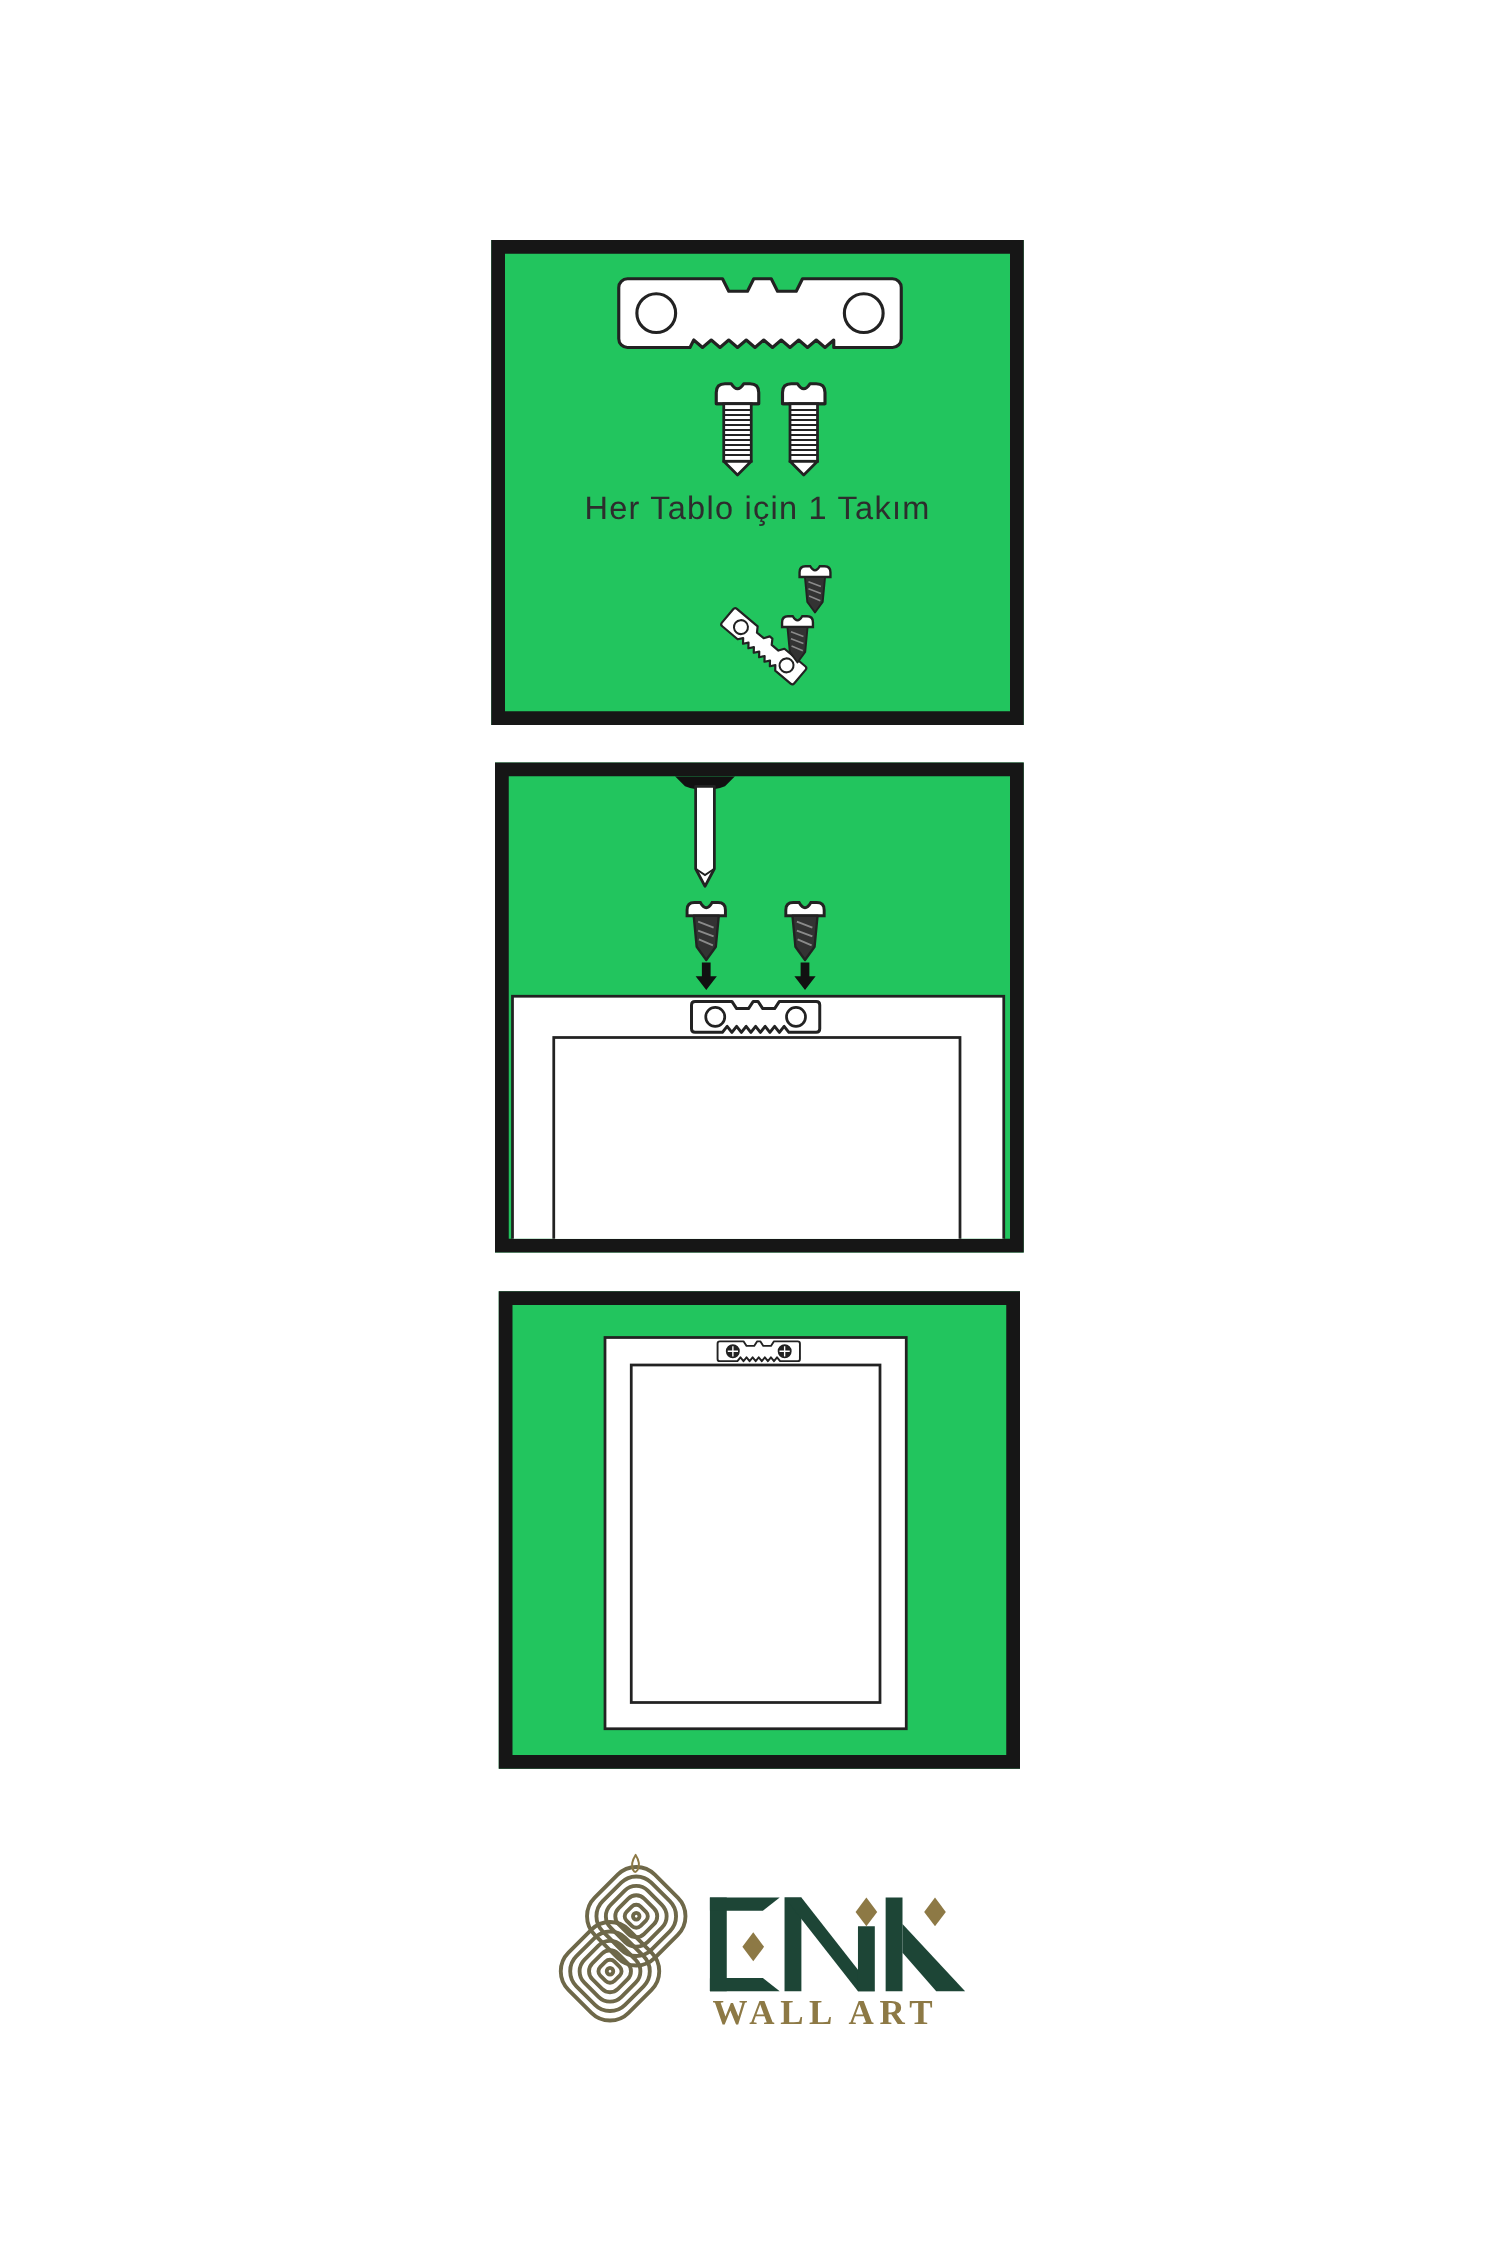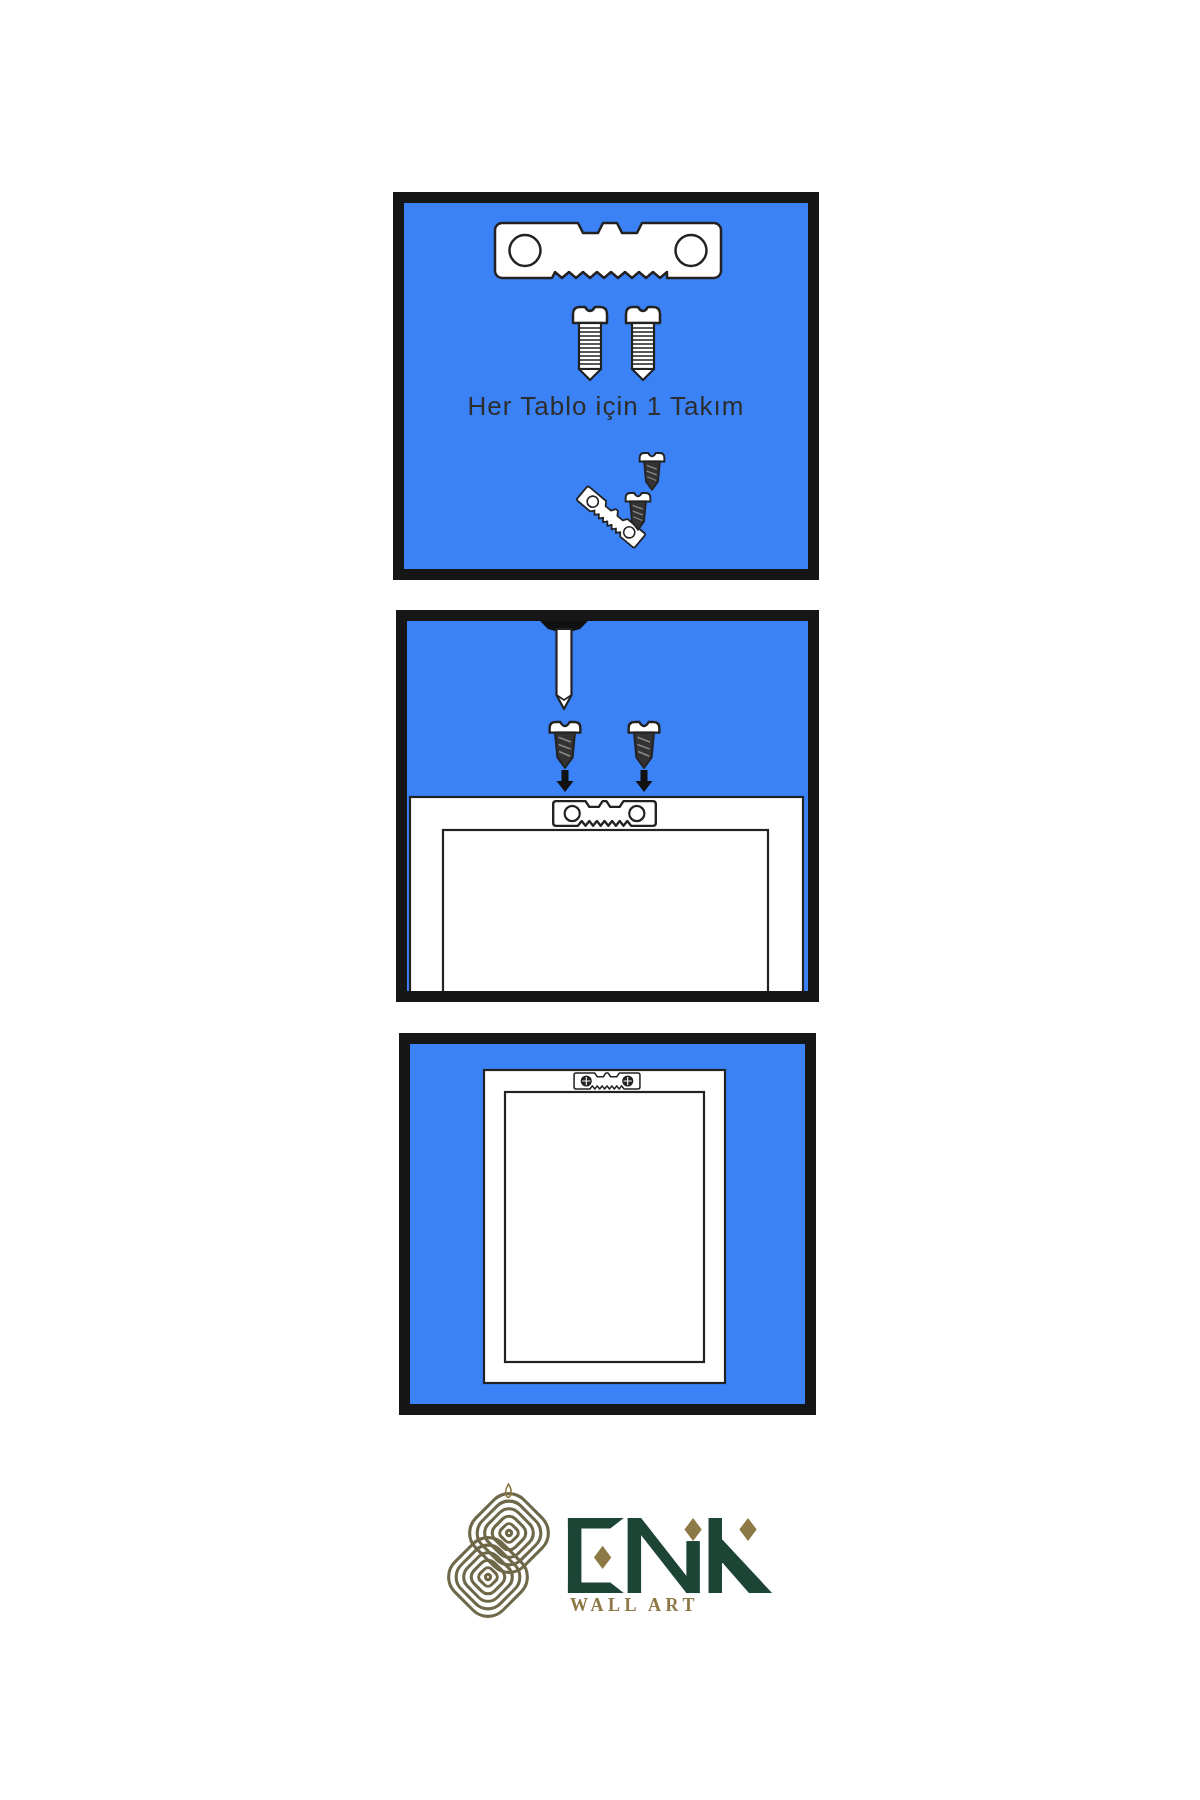--- a/index.html
+++ b/index.html
@@ -1,30 +1,30 @@
 <!DOCTYPE html>
 <html><head>
 <meta charset="utf-8">
 <style>
   html,body{margin:0;padding:0;background:#ffffff;}
   .page{position:relative;width:1200px;height:1800px;background:#ffffff;overflow:hidden;
         font-family:"Liberation Sans", sans-serif;}
-  .panel{position:absolute;border:11px solid #161616;background:#3b82f6;box-sizing:border-box;}
+  .panel{position:absolute;border:11px solid #161616;background:#22c55e;box-sizing:border-box;}
   .panel svg{position:absolute;left:0;top:0;}
   #panel1{left:393px;top:192px;width:426px;height:388px;}
   #panel2{left:396px;top:610px;width:423px;height:392px;}
   #panel3{left:399px;top:1033px;width:417px;height:382px;}
   .caption{position:absolute;left:0;right:0;top:188px;text-align:center;
            font-size:26px;letter-spacing:1px;color:#2d2d2d;font-weight:400;
            font-family:"Liberation Sans", sans-serif;}
   .logo{position:absolute;left:437px;top:1483px;width:360px;height:180px;}
   .knot{position:absolute;left:0;top:0;}
   .enk{position:absolute;left:129px;top:33px;}
   .wallart{position:absolute;left:133px;top:112px;font-family:"Liberation Serif", serif;
-           font-weight:700;font-size:18px;letter-spacing:4.5px;color:#8d7945;white-space:nowrap;}
+           font-weight:700;font-size:28px;letter-spacing:4.5px;color:#8d7945;white-space:nowrap;}
   .ln{stroke:#222222;fill:none;}
   .plate{fill:#ffffff;stroke:#222222;stroke-width:2.5;stroke-linejoin:round;}
 </style>
 </head>
 <body>
 
 <div class="page">
 
   <svg width="0" height="0" style="position:absolute" aria-hidden="true">
     <defs>

